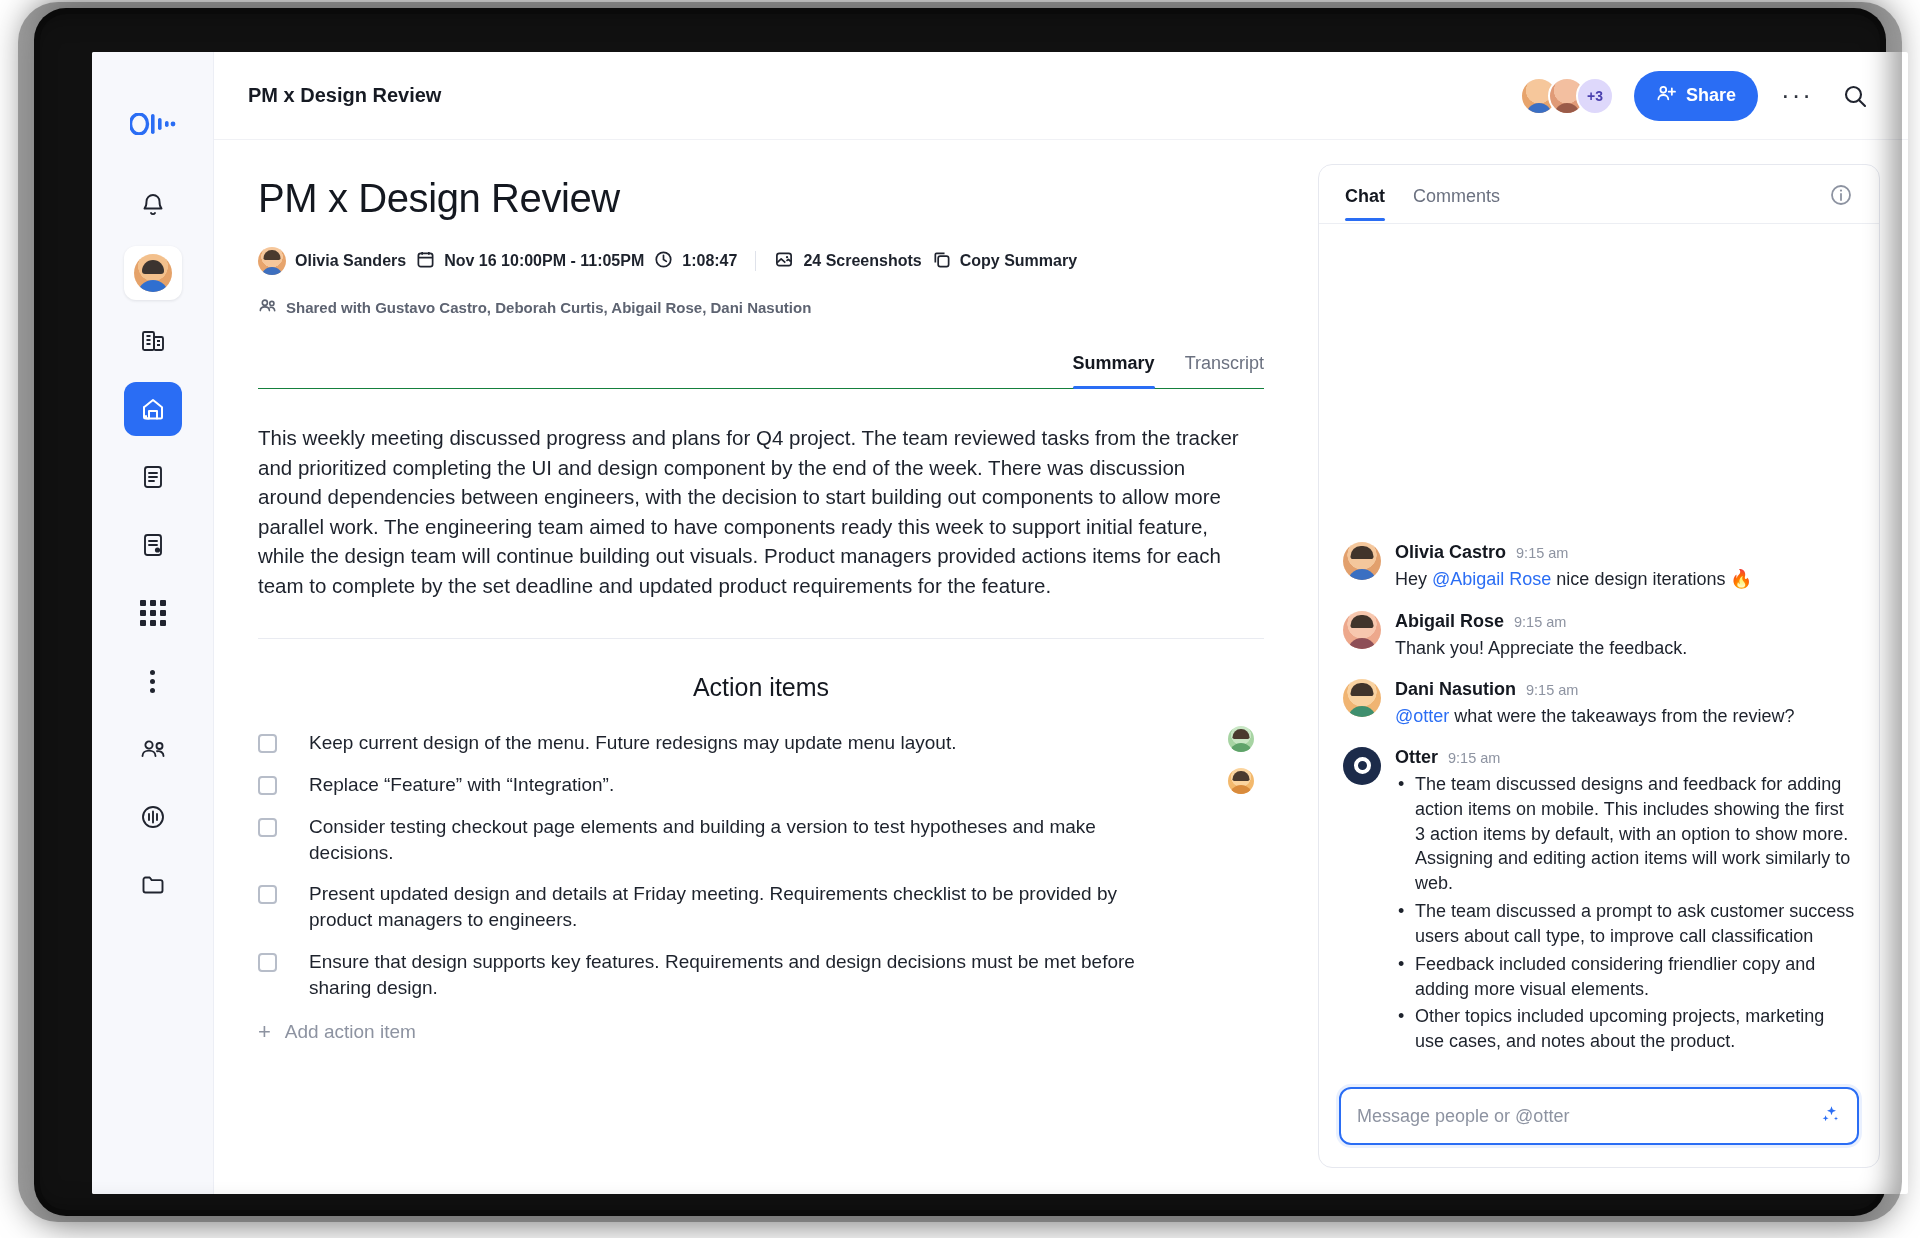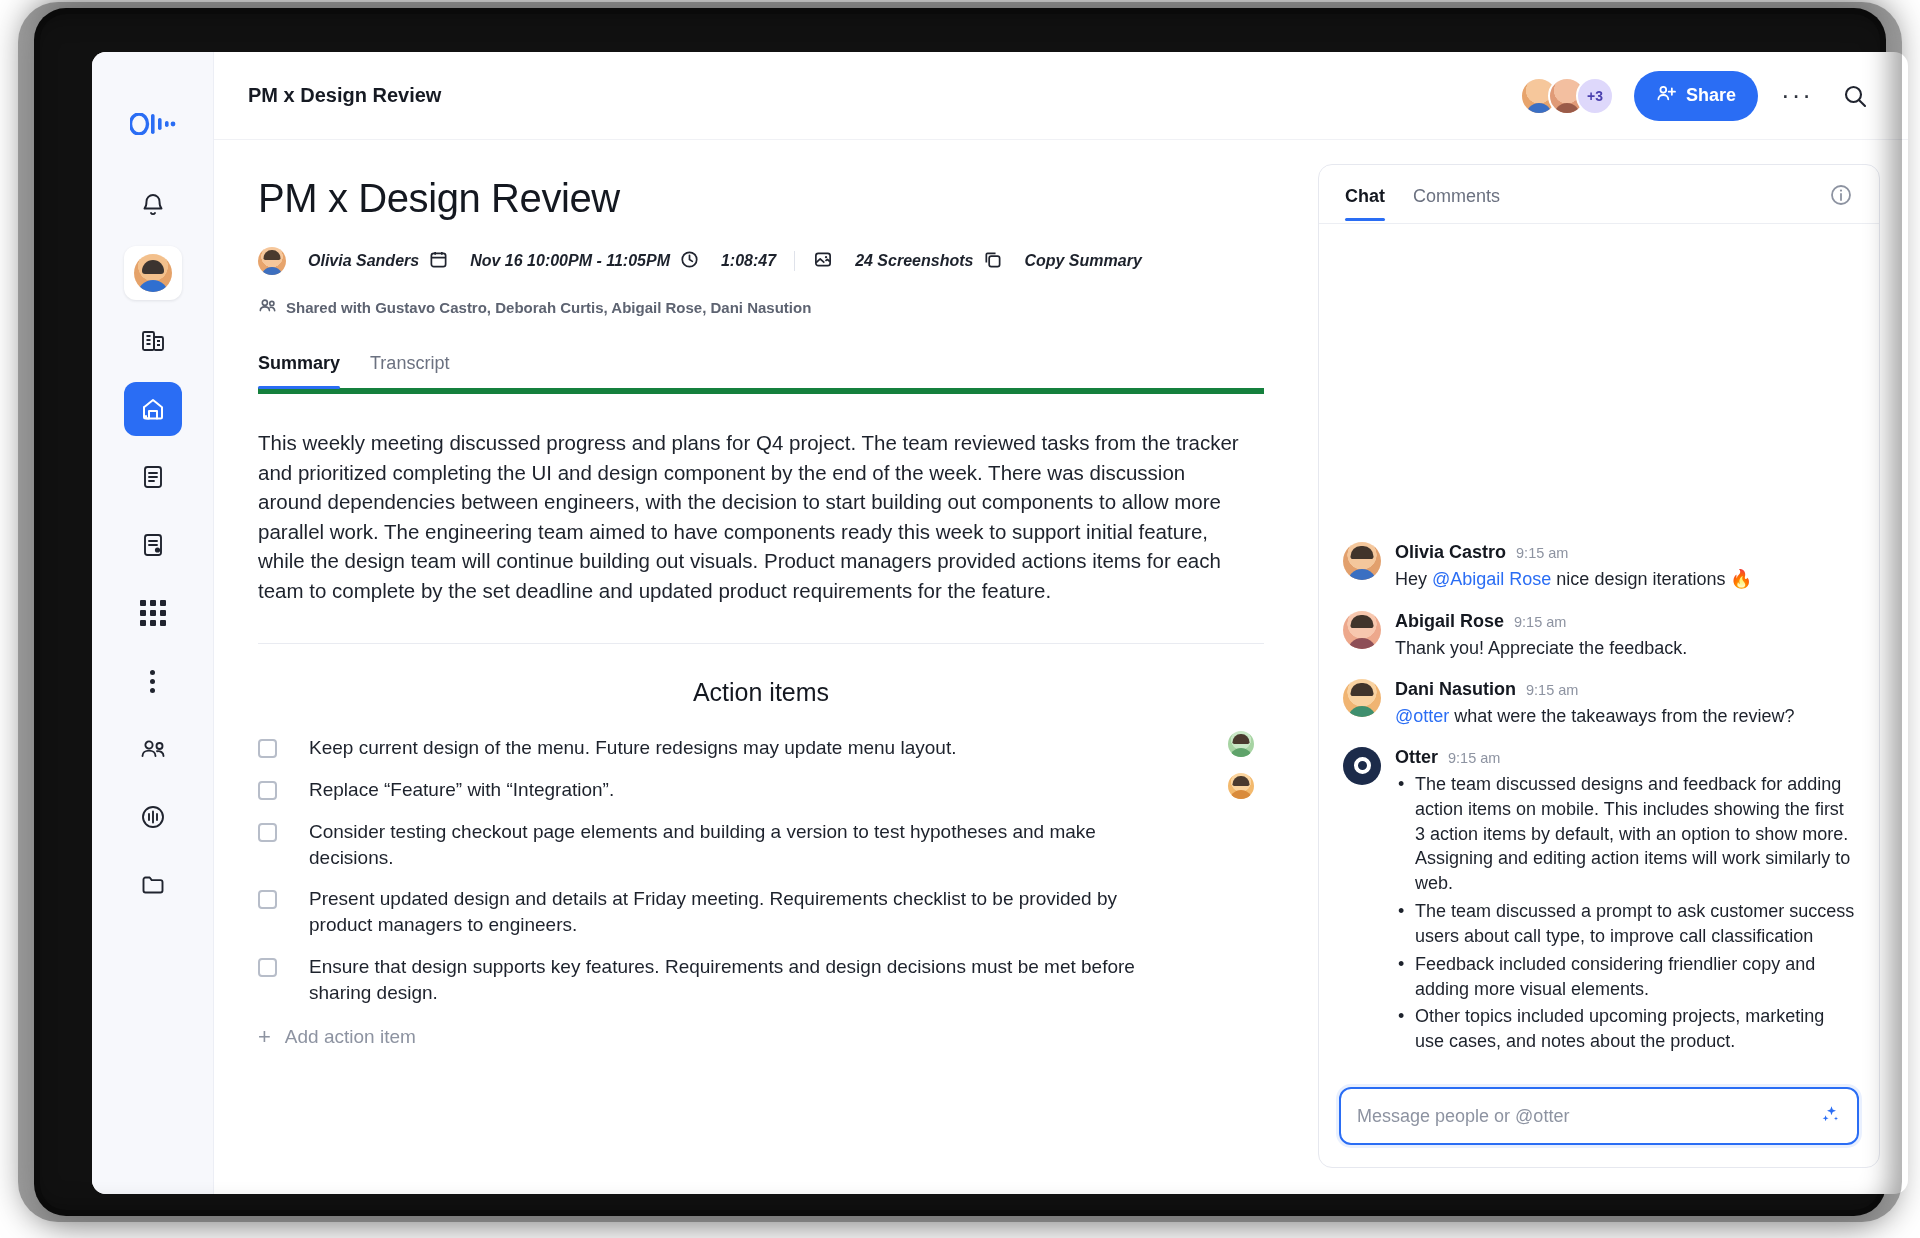--- a/index.html
+++ b/index.html
@@ -21,21 +21,21 @@
     content:""; position:absolute; left:-22px; top:-12px; right:-22px; bottom:-12px;
     border-radius: 40px;
     box-shadow: inset 0 0 26px 12px rgba(0,0,0,0.35);
     pointer-events:none;
   }
   .screen {
     position: absolute;
     left: 52px; top: 38px;
     width: 1816px; height: 1142px;
     background: #ffffff;
-    border-radius: 14px;
+    border-radius: 2px;
     overflow: hidden;
     display: flex;
   }
 
   
   .rail {
     width: 122px; height: 100%;
     background: #f7f8fc;
     border-right: 1px solid #eceef5;
     display: flex; flex-direction: column; align-items: center;
@@ -100,32 +100,32 @@
   .icon-btn { width: 38px; height: 38px; display:flex; align-items:center; justify-content:center; color:#30353f; cursor:pointer; background:none; border:none; }
   .icon-btn.dots { font-size: 26px; letter-spacing: 2px; }
 
   .content { flex: 1; display: flex; min-height: 0; }
 
   
   .doc { flex: 1; min-width: 0; padding: 36px 44px 0 44px; overflow: hidden; }
   .doc-title { font-size: 40px; font-weight: normal; color: #141820; letter-spacing: -0.4px; margin-bottom: 26px; }
 
   .meta-row { display: flex; align-items: center; gap: 10px; flex-wrap: wrap; color: #1d222c; font-size: 16px; }
-  .meta-item { display: flex; align-items: center; gap: 22px; font-weight: bold; font-style: italic; }
+  .meta-item { display: flex; align-items: center; gap: 9px; font-weight: bold; }
   .meta-sep { width: 1px; height: 20px; background: #dfe2ea; margin: 0 8px; }
   .meta-avatar {
     width: 28px; height: 28px; border-radius: 50%; position:relative; overflow:hidden;
     background: radial-gradient(circle at 50% 34%, #f6c79b 0 46%, #e7a46c 47% 100%);
   }
   .meta-avatar::before { content:""; position:absolute; left:50%; top:3px; transform:translateX(-50%); width:17px; height:10px; border-radius:9px 9px 2px 2px; background:#4a3a2e; }
   .meta-avatar::after { content:""; position:absolute; left:50%; bottom:-5px; transform:translateX(-50%); width:22px; height:13px; border-radius:11px 11px 0 0; background:#3d6fbf; }
 
   .shared-row { display:flex; align-items:center; gap: 9px; margin-top: 22px; font-size: 15px; color: #5d6371; font-weight: bold; }
 
-  .tabs { display: flex; gap: 30px; margin-top: 36px; border-bottom: 6px solid #15803d; }
+  .tabs { display: flex; gap: 30px; margin-top: 36px; border-bottom: 1px solid #15803d; justify-content: flex-end; }
   .tab { font-size: 18px; padding-bottom: 14px; color: #6b7180; cursor: pointer; position: relative; }
   .tab.active { color: #141820; font-weight: bold; }
   .tab.active::after { content:""; position:absolute; left:0; right:0; bottom:-1px; height:3px; background:#2a6df4; border-radius:2px; }
 
   .summary-text {
     margin-top: 34px;
     font-size: 20.5px; line-height: 1.44; color: #1d222c;
     max-width: 990px;
   }
   .divider { height:1px; background:#e9ebf1; margin: 38px 0 0 0; }

